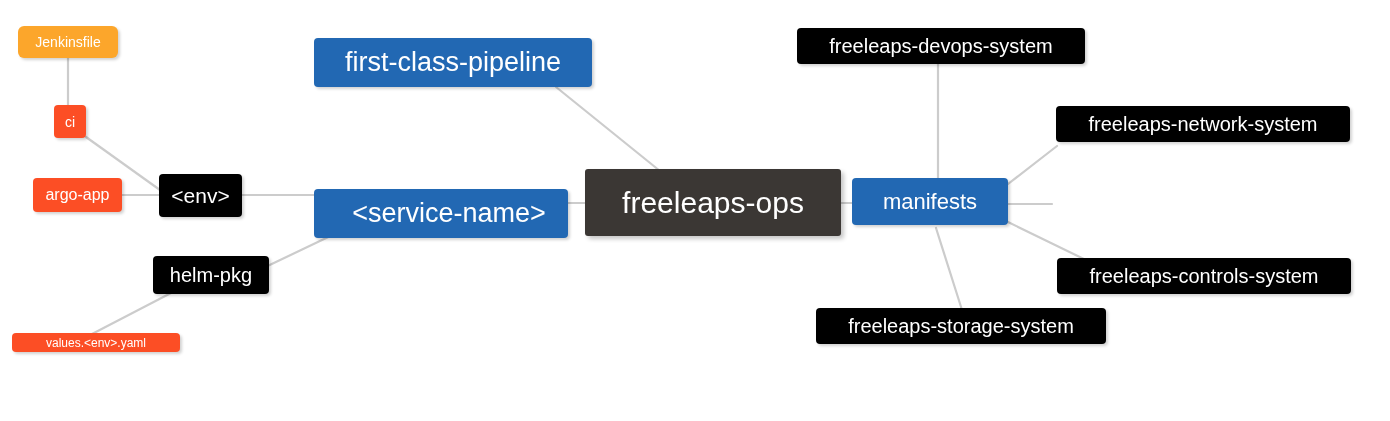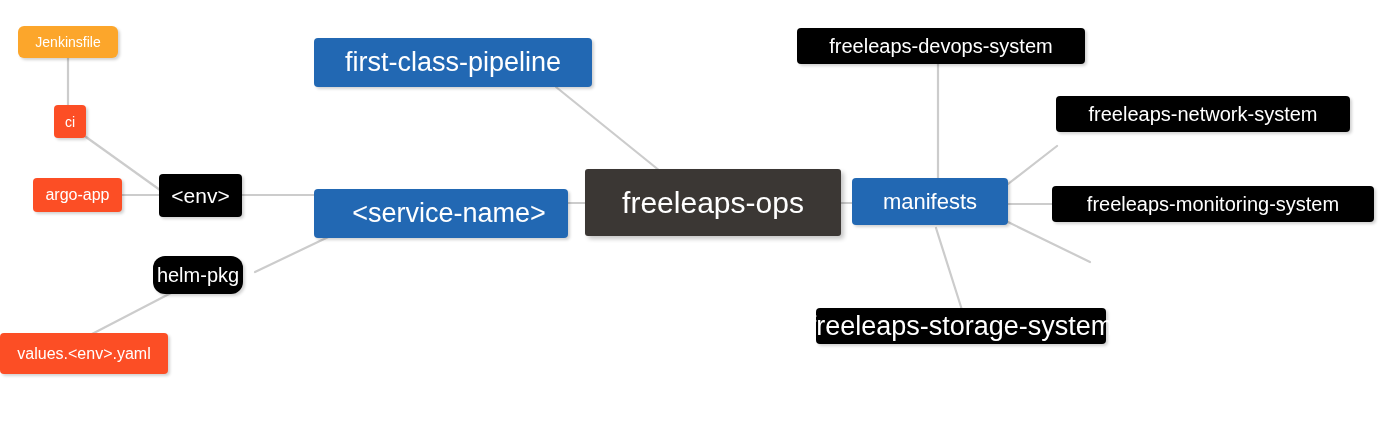--- a/index.html
+++ b/index.html
@@ -99,25 +99,25 @@
   </div>
 
   <div class="node red" style="left:33px; top:178px; width:89px; height:34px; font-size:16px;">
     <span>argo-app</span>
   </div>
 
   <div class="node green" style="left:159px; top:174px; width:83px; height:43px; font-size:21px;">
     <span>&lt;env&gt;</span>
   </div>
 
-  <div class="node green" style="left:153px; top:256px; width:90px; height:38px; font-size:20px;border-radius:12px;">
+  <div class="node green" style="left:153px; top:256px; width:116px; height:38px; font-size:20px;">
     <span>helm-pkg</span>
   </div>
 
-  <div class="node red" style="left:0; top:333px; width:168px; height:41px; font-size:16px;">
+  <div class="node red" style="left:12px; top:333px; width:168px; height:19px; font-size:12px;">
     <span>values.&lt;env&gt;.yaml</span>
   </div>
 
   <div class="node blue" style="left:314px; top:38px; width:278px; height:49px; font-size:27px;">
     <span>first-class-pipeline</span>
   </div>
 
   <div class="node blue" style="left:314px; top:189px; width:254px; height:49px; font-size:27px;padding-left:26px;">
     <span>&lt;service-name&gt;</span>
   </div>
@@ -127,26 +127,26 @@
   </div>
 
   <div class="node blue" style="left:852px; top:178px; width:156px; height:47px; font-size:22px;">
     <span>manifests</span>
   </div>
 
   <div class="node green" style="left:797px; top:28px; width:288px; height:36px; font-size:20px;">
     <span>freeleaps-devops-system</span>
   </div>
 
-  <div class="node green" style="left:1056px; top:96px; width:294px; height:36px; font-size:20px;">
+  <div class="node green" style="left:1056px; top:106px; width:294px; height:36px; font-size:20px;">
     <span>freeleaps-network-system</span>
   </div>
 
-  <div class="node green" style="left:1052px; top:186px; width:322px; height:36px; font-size:20px;">
-    <span>freeleaps-monitoring-system</span>
+
+  <div class="node green" style="left:1057px; top:258px; width:294px; height:36px; font-size:20px;">
+    <span>freeleaps-controls-system</span>
   </div>
 
-
-  <div class="node green" style="left:816px; top:308px; width:290px; height:36px; font-size:27px;">
+  <div class="node green" style="left:816px; top:308px; width:290px; height:36px; font-size:20px;">
     <span>freeleaps-storage-system</span>
   </div>
 
 </div>
 
 </body></html>

